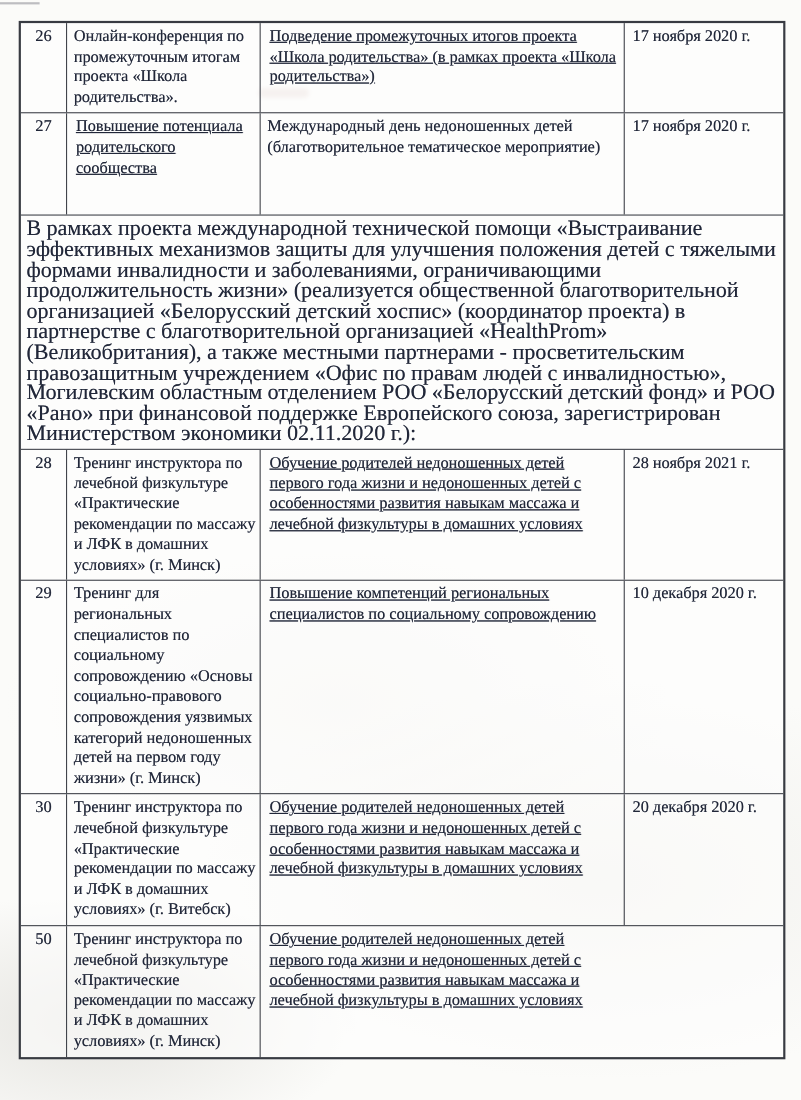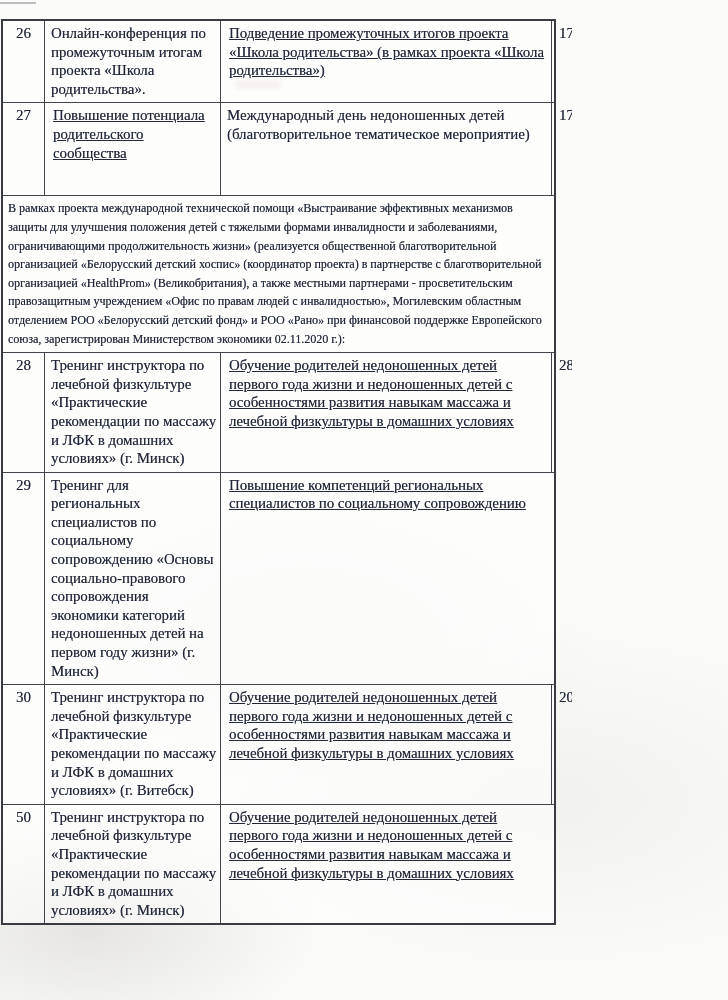--- a/index.html
+++ b/index.html
@@ -21,21 +21,21 @@
     position: absolute; left: 0; top: 2px; width: 36px; height: 2px;
     background: #94949b; opacity: 0.6;
   }
   .artifact-ghost {
     position: absolute; left: 235px; top: 80px; width: 46px; height: 9px;
     background: #c7a69d; opacity: 0.30; filter: blur(2px); border-radius: 4px;
   }
 
   
   .schedule-table {
-    position: absolute; left: 1px; top: 19px; width: 555px;
+    position: absolute; left: 17px; top: 19px; width: 697px;
     border: 2px solid #383b42;
     background: rgba(255,255,255,0.55);
   }
   .trow {
     display: grid;
     grid-template-columns: 41px 176px 331px 1fr;
   }
   .trow + .trow { border-top: 1.5px solid #41444b; }
   .tcell {
     font-size: 14.8px;
@@ -52,21 +52,21 @@
 
   .row-26 { min-height: 74px; }
   .row-27 { min-height: 93px; }
   .row-section { min-height: 151px; grid-template-columns: 1fr; }
   .row-28 { min-height: 106px; }
   .row-29 { min-height: 163px; }
   .row-30 { min-height: 109px; }
   .row-31 { min-height: 112px; }
 
   .section-cell {
-    font-size: 12px;
+    font-size: 20px;
     line-height: 18.6px;
     padding: 3px 4px 4px 5px;
     text-shadow: 0.2px 0 0.2px rgba(32,39,57,0.6);
   }
 </style>
 </head>
 <body>
 
 <div>
 
@@ -95,22 +95,23 @@
 
     <div class="trow row-28">
       <div class="tcell num">28</div>
       <div class="tcell event">Тренинг инструктора по лечебной физкультуре «Практические рекомендации по массажу и ЛФК в домашних условиях» (г. Минск)</div>
       <div class="tcell desc">Обучение родителей недоношенных детей первого года жизни и недоношенных детей с особенностями развития навыкам массажа и лечебной физкультуры в домашних условиях</div>
       <div class="tcell date">28 ноября 2021 г.</div>
     </div>
 
     <div class="trow row-29">
       <div class="tcell num">29</div>
-      <div class="tcell event">Тренинг для региональных специалистов по социальному сопровождению «Основы социально-правового сопровождения экономики категорий недоношенных детей на первом году жизни» (г. Минск)</div>
+      <div class="tcell event">Тренинг для региональных специалистов по социальному сопровождению «Основы социально-правового сопровождения уязвимых категорий недоношенных детей на первом году жизни» (г. Минск)</div>
       <div class="tcell desc">Повышение компетенций региональных специалистов по социальному сопровождению</div>
+      <div class="tcell date">10 декабря 2020 г.</div>
     </div>
 
     <div class="trow row-30">
       <div class="tcell num">30</div>
       <div class="tcell event">Тренинг инструктора по лечебной физкультуре «Практические рекомендации по массажу и ЛФК в домашних условиях» (г. Витебск)</div>
       <div class="tcell desc">Обучение родителей недоношенных детей первого года жизни и недоношенных детей с особенностями развития навыкам массажа и лечебной физкультуры в домашних условиях</div>
       <div class="tcell date">20 декабря 2020 г.</div>
     </div>
 
     <div class="trow row-31">

